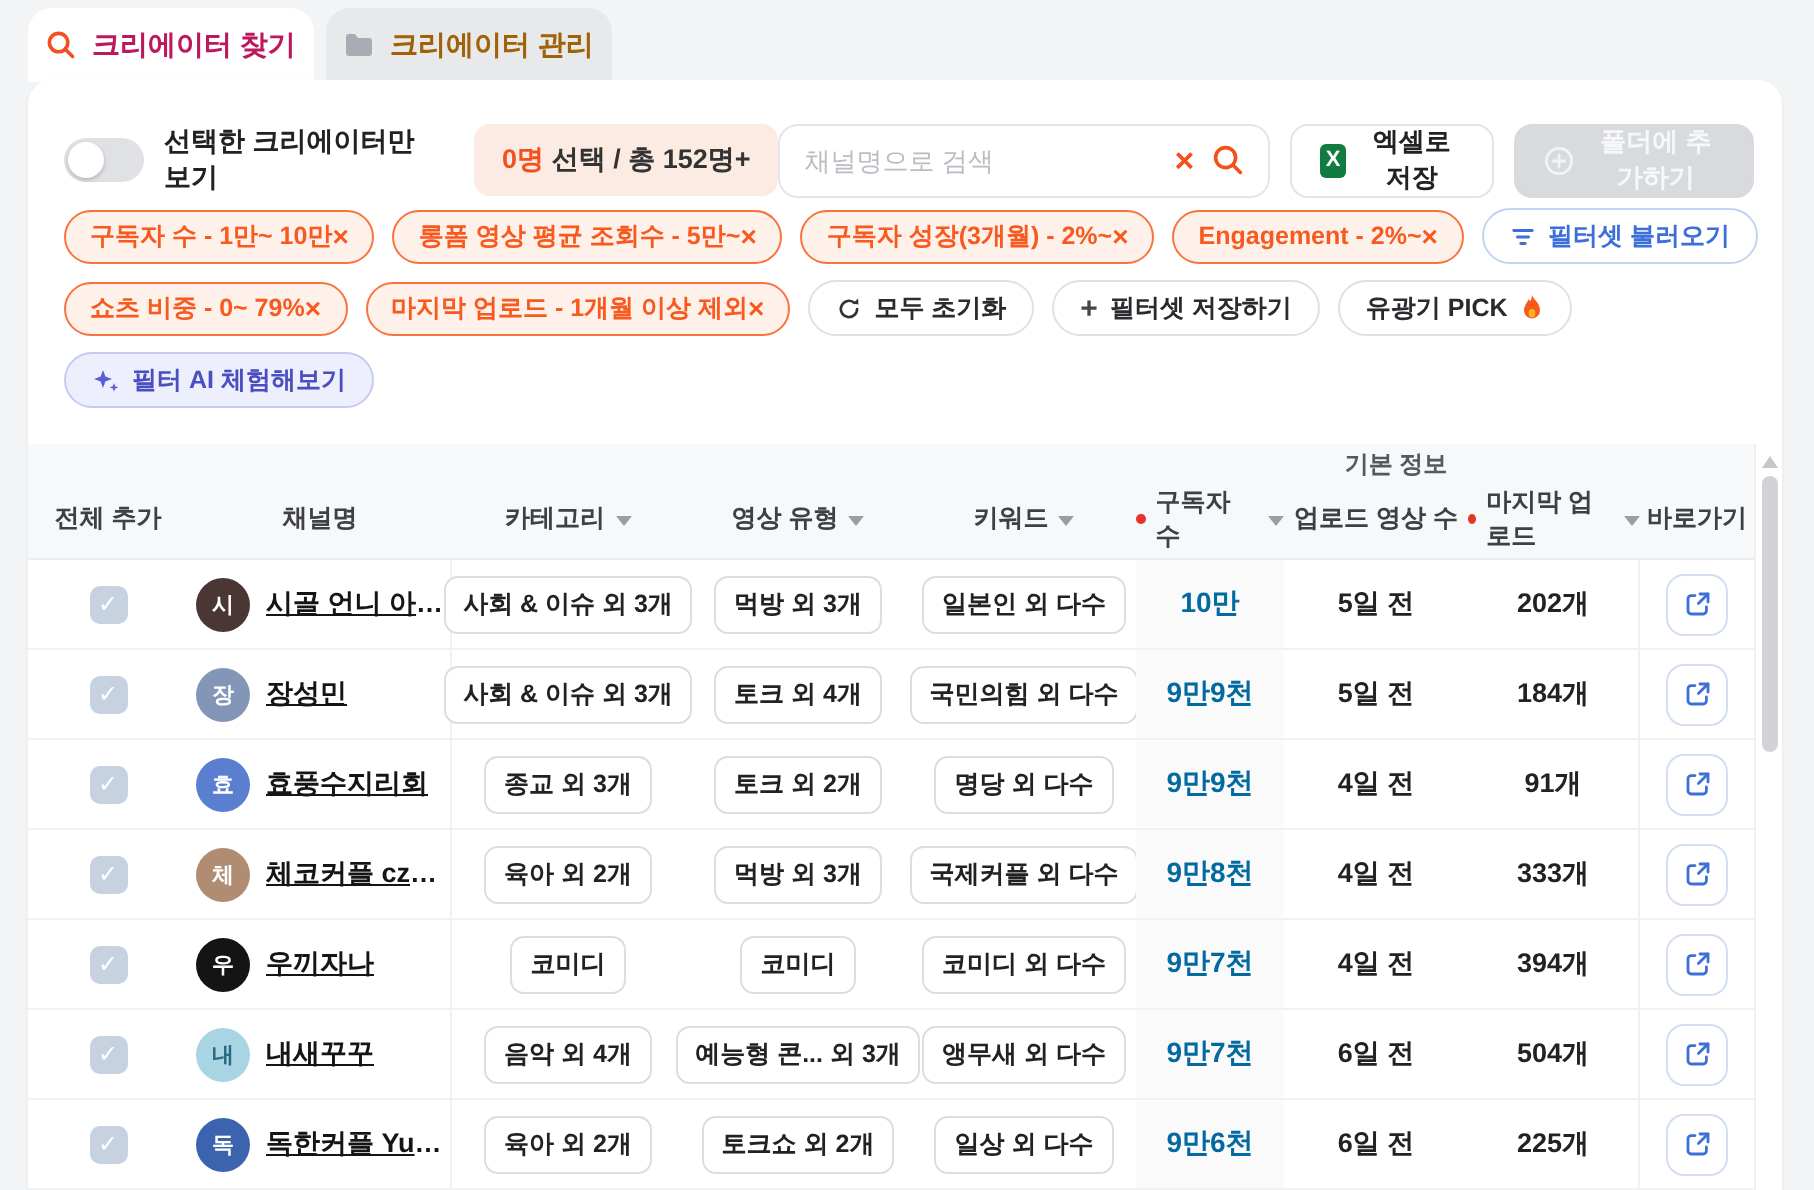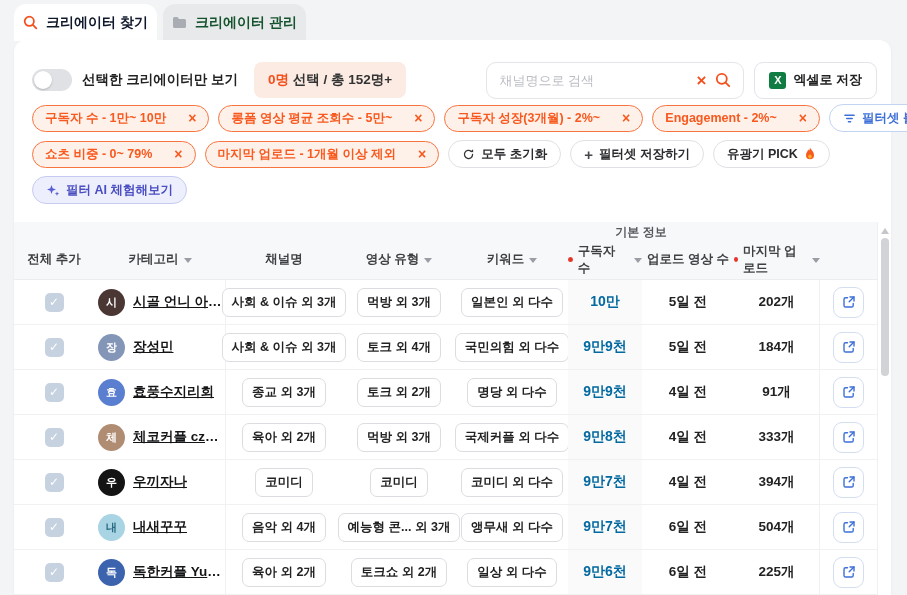--- a/index.html
+++ b/index.html
@@ -8,23 +8,23 @@
     font-family:"Liberation Sans","DejaVu Sans",sans-serif;
     background:#F3F4F5; color:#1F2023; position:relative;
   }
   .page { position:absolute; inset:0; }
 
   
   .tabs { position:absolute; top:4px; left:14px; display:flex; gap:6px; }
   .tab {
     width:143px; height:37px; display:flex; align-items:center; justify-content:center;
     gap:8px; border-radius:12px 12px 0 0; font-size:14px; font-weight:700;
-    background:#E8E9EB; color:#14532d; cursor:pointer;
-  }
-  .tab.active { background:#FFFFFF; color:#0f172a;align-items:center; }
+    background:#E8E9EB; color:#a16207; cursor:pointer;
+  }
+  .tab.active { background:#FFFFFF; color:#be185d;align-items:center; }
   .tab .ticon { display:inline-flex; }
 
   
   .card {
     position:absolute; top:40px; left:14px; width:877px; height:575px;
     background:#FFFFFF; border-radius:12px 12px 0 0;
     box-shadow:0 1px 3px rgba(0,0,0,.05);
   }
 
   
@@ -66,42 +66,42 @@
   .xls {
     width:17px; height:17px; border-radius:3px; background:#107C41; color:#FFF;
     font-size:11px; font-weight:800; display:flex; align-items:center; justify-content:center;
   }
 
   
   .filters { padding:6px 14px 0 18px; }
   .frow { display:flex; align-items:center; gap:9px; margin-bottom:8px; flex-wrap:nowrap; }
   .chip {
     height:27px; border:1.5px solid #F8743F; background:#FEF1E9; border-radius:15px;
-    display:inline-flex; align-items:center; gap:22px; padding:0 12px;
+    display:inline-flex; align-items:center; gap:0; padding:0 12px;
     font-size:12.5px; font-weight:700; color:#F8591F; white-space:nowrap;
   }
   .chip .x { font-size:14px; font-weight:700; cursor:pointer; line-height:1; }
   .pill {
     height:28px; border:1px solid #E0E1E5; background:#FFF; border-radius:15px;
     display:inline-flex; align-items:center; gap:6px; padding:0 13px;
     font-size:12.5px; font-weight:700; color:#2A2B2E; cursor:pointer; white-space:nowrap;
     font-family:"Liberation Sans","DejaVu Sans",sans-serif;
   }
   .pill.blue { border-color:#C3D4F3; color:#3D6FD8; }
   .pill.ai { background:#EDEFFC; border-color:#C7CBF2; color:#4A4EC0; }
   .frow .spacer { margin-left:auto; display:flex; gap:9px; }
   .chips-inline { display:flex; gap:9px; }
 
   
   .table { position:absolute; left:0; right:14px; top:182px; bottom:0; }
   .group-head {
     height:18px; background:#F7F8F9; position:relative;
     font-size:12px; color:#55585D; font-weight:600;
   }
-  .group-head span { position:absolute; left:572px; width:110px; text-align:center; top:2px; }
+  .group-head span { position:absolute; left:629px; width:110px; text-align:center; top:2px; }
   .grid { display:grid; grid-template-columns:80px 132px 116px 114px 112px 74px 92px 86px 57px; }
   .thead { background:#F7F8F9; border-bottom:1px solid #ECEDEF; height:40px; }
   .th {
     display:flex; align-items:center; justify-content:center; gap:5px;
     font-size:12.5px; font-weight:700; color:#3E4043; cursor:default;
   }
   .th.sortable { cursor:pointer; }
   .caret {
     width:0; height:0; border-left:4px solid transparent; border-right:4px solid transparent;
     border-top:5px solid #9A9DA3; margin-top:1px;
@@ -188,20 +188,30 @@
           <span style="display:inline-flex;">
             <svg width="16" height="16" viewBox="0 0 16 16">
                 <circle cx="6.8" cy="6.8" r="5" fill="none" stroke="#F4501E" stroke-width="1.8"></circle>
                 <line x1="10.6" y1="10.6" x2="14.2" y2="14.2" stroke="#F4501E" stroke-width="1.8" stroke-linecap="round"></line>
               </svg>
           </span>
         </div>
         <button class="btn">
           <span class="xls">X</span>
           <span>엑셀로 저장</span>
+        </button>
+        <button class="btn disabled">
+          <span style="display:inline-flex;">
+            <svg width="15" height="15" viewBox="0 0 15 15">
+                <circle cx="7.5" cy="7.5" r="6.3" fill="none" stroke="#F2F3F5" stroke-width="1.4"></circle>
+                <line x1="7.5" y1="4.5" x2="7.5" y2="10.5" stroke="#F2F3F5" stroke-width="1.4" stroke-linecap="round"></line>
+                <line x1="4.5" y1="7.5" x2="10.5" y2="7.5" stroke="#F2F3F5" stroke-width="1.4" stroke-linecap="round"></line>
+              </svg>
+          </span>
+          <span>폴더에 추가하기</span>
         </button>
       </div>
     </div>
 
     <div class="filters">
       <div class="frow">
         <span class="chips-inline" id="chips-row1">
             <span class="chip">
     <span>구독자 수 - 1만~ 10만</span>
     <span class="x">×</span>
@@ -279,26 +289,26 @@
     </div>
 
     <div class="table">
       <div class="group-head">
         <span>기본 정보</span>
       </div>
       <div class="grid thead">
         <div class="th">
             <span>전체 추가</span>
           </div>
+        <div class="th">
+            <span>채널명</span>
+          </div>
         <div class="th sortable">
             <span>카테고리</span>
             <span class="caret"></span>
-          </div>
-        <div class="th">
-            <span>채널명</span>
           </div>
         <div class="th sortable">
             <span>영상 유형</span>
             <span class="caret"></span>
           </div>
         <div class="th sortable">
             <span>키워드</span>
             <span class="caret"></span>
           </div>
         <div class="th sortable">
@@ -306,20 +316,23 @@
             <span>구독자 수</span>
             <span class="caret"></span>
           </div>
         <div class="th">
             <span>업로드 영상 수</span>
           </div>
         <div class="th sortable">
             <span class="reddot"></span>
             <span>마지막 업로드</span>
             <span class="caret"></span>
+          </div>
+        <div class="th">
+            <span>바로가기</span>
           </div>
       </div>
       <div id="tbody">
           <div class="grid trow">
     <div class="cell">
       <span class="checkbox">
                 <span class="check">✓</span>
               </span>
     </div>
     <div class="cell c-name">

